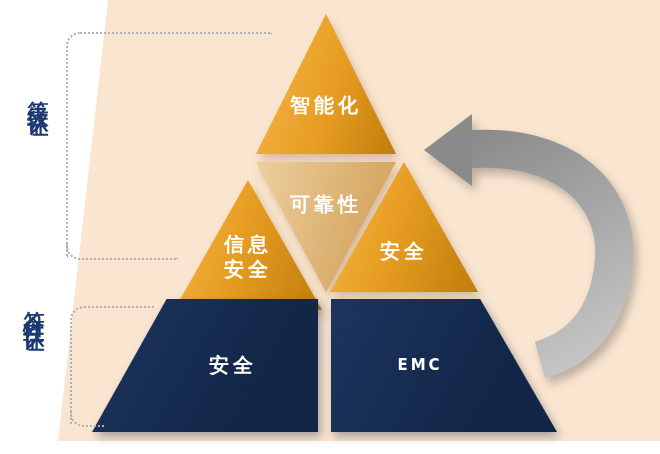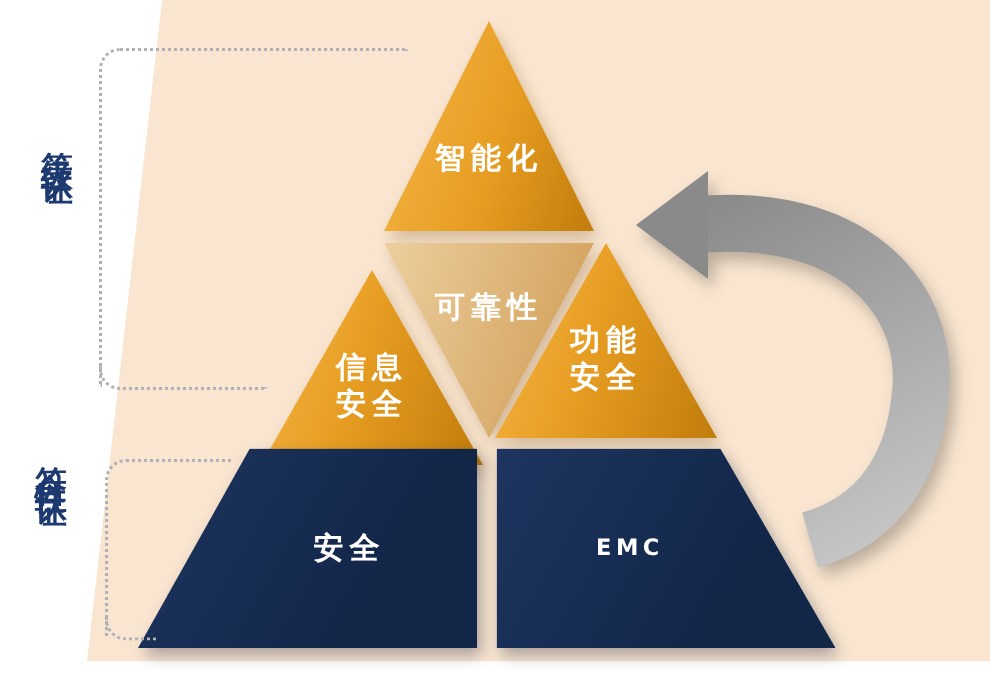--- a/index.html
+++ b/index.html
@@ -103,21 +103,20 @@
   </div>
 
   <div class="shape-wrap w-midcenter">
     <div class="shape tri-down fill-tan lbl lbl-inv">
       <span>可靠性</span>
     </div>
   </div>
 
   <div class="shape-wrap w-midright">
     <div class="shape tri-up fill-gold2 lbl lbl-bottom2">
-      <span>功能</span>
       <span>安全</span>
     </div>
   </div>
 
   <div class="shape-wrap w-trapleft">
     <div class="shape trap-left-shape lbl lbl-trap">
       <span class="shift-right">安全</span>
     </div>
   </div>
 

